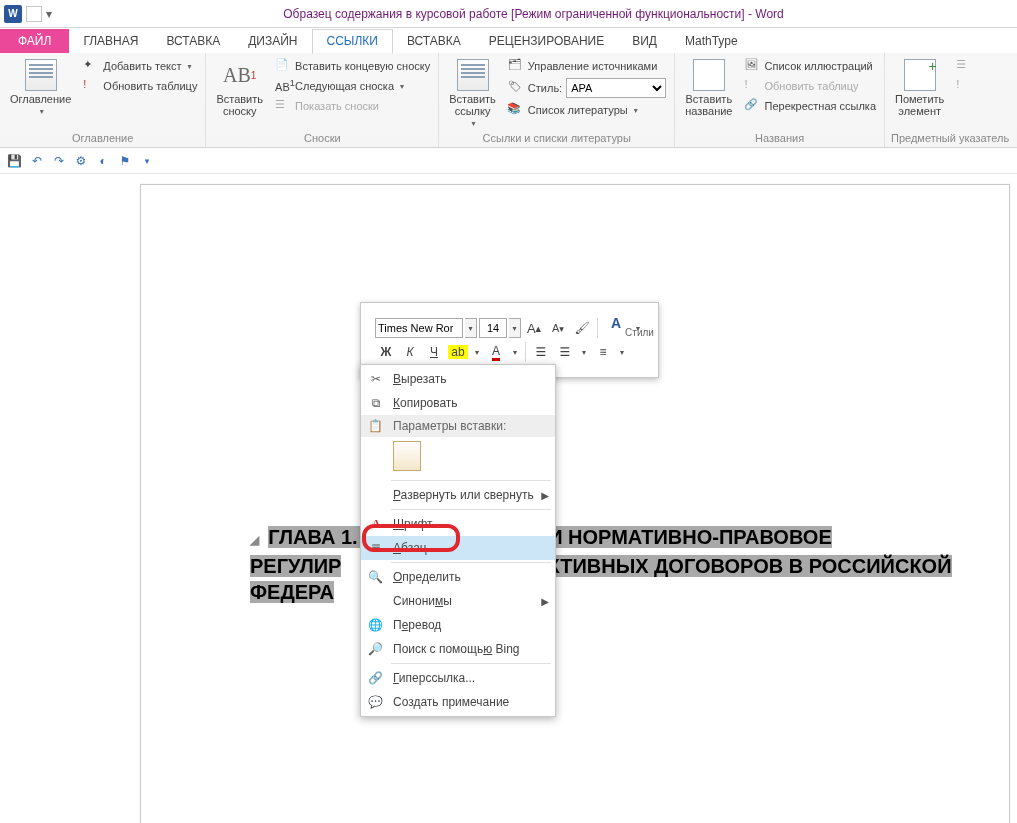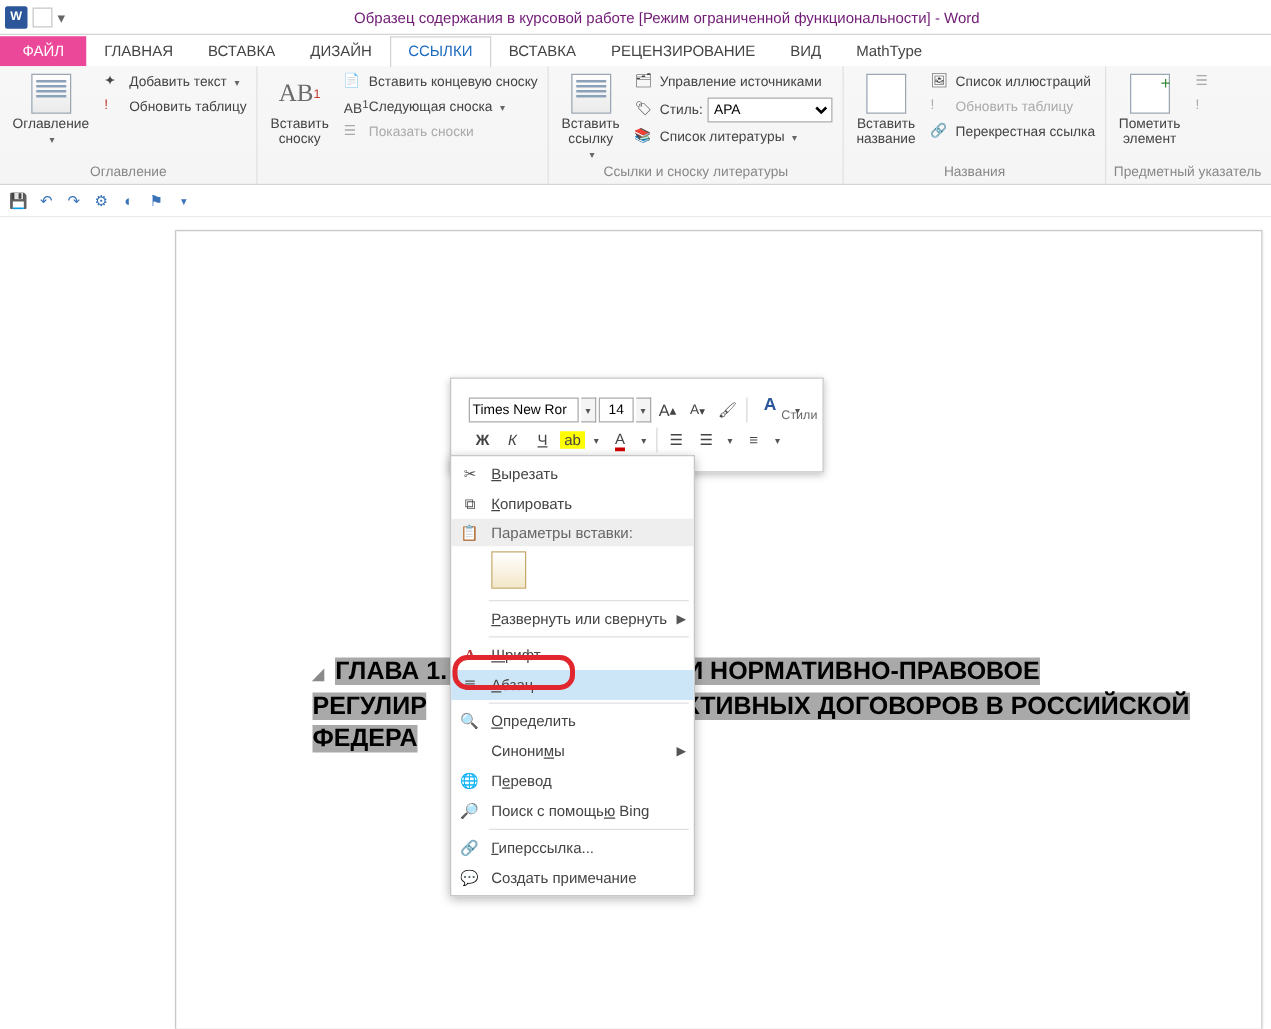--- a/index.html
+++ b/index.html
@@ -137,20 +137,21 @@
           <span class="sm-ic" style="font-size:11px;text-align:right;">AB<sup>1</sup></span>
           <span>Следующая сноска</span>
           <span class="caret">▾</span>
         </div>
         <div class="hbtn dim">
           <span class="sm-ic">☰</span>
           <span>Показать сноски</span>
         </div>
       </div>
     </div>
+    <div class="group-label">Сноски</div>
   </div>
 
   <div class="group">
     <div class="group-content">
       <div class="vbtn">
         <div class="big-ic ic-doc"></div>
         <div class="lbl" style="white-space:pre-line;">Вставить
 ссылку</div>
         <span class="caret">▾</span>
       </div>
@@ -166,21 +167,21 @@
             <option>APA</option>
           </select>
         </div>
         <div class="hbtn">
           <span class="sm-ic">📚</span>
           <span>Список литературы</span>
           <span class="caret">▾</span>
         </div>
       </div>
     </div>
-    <div class="group-label">Ссылки и сноску литературы</div>
+    <div class="group-label">Ссылки и списки литературы</div>
   </div>
 
   <div class="group">
     <div class="group-content">
       <div class="vbtn">
         <div class="big-ic" style="border:1px solid #9aa7b2;background:#fff;"></div>
         <div class="lbl" style="white-space:pre-line;">Вставить
 название</div>
       </div>
       <div class="hstack">

